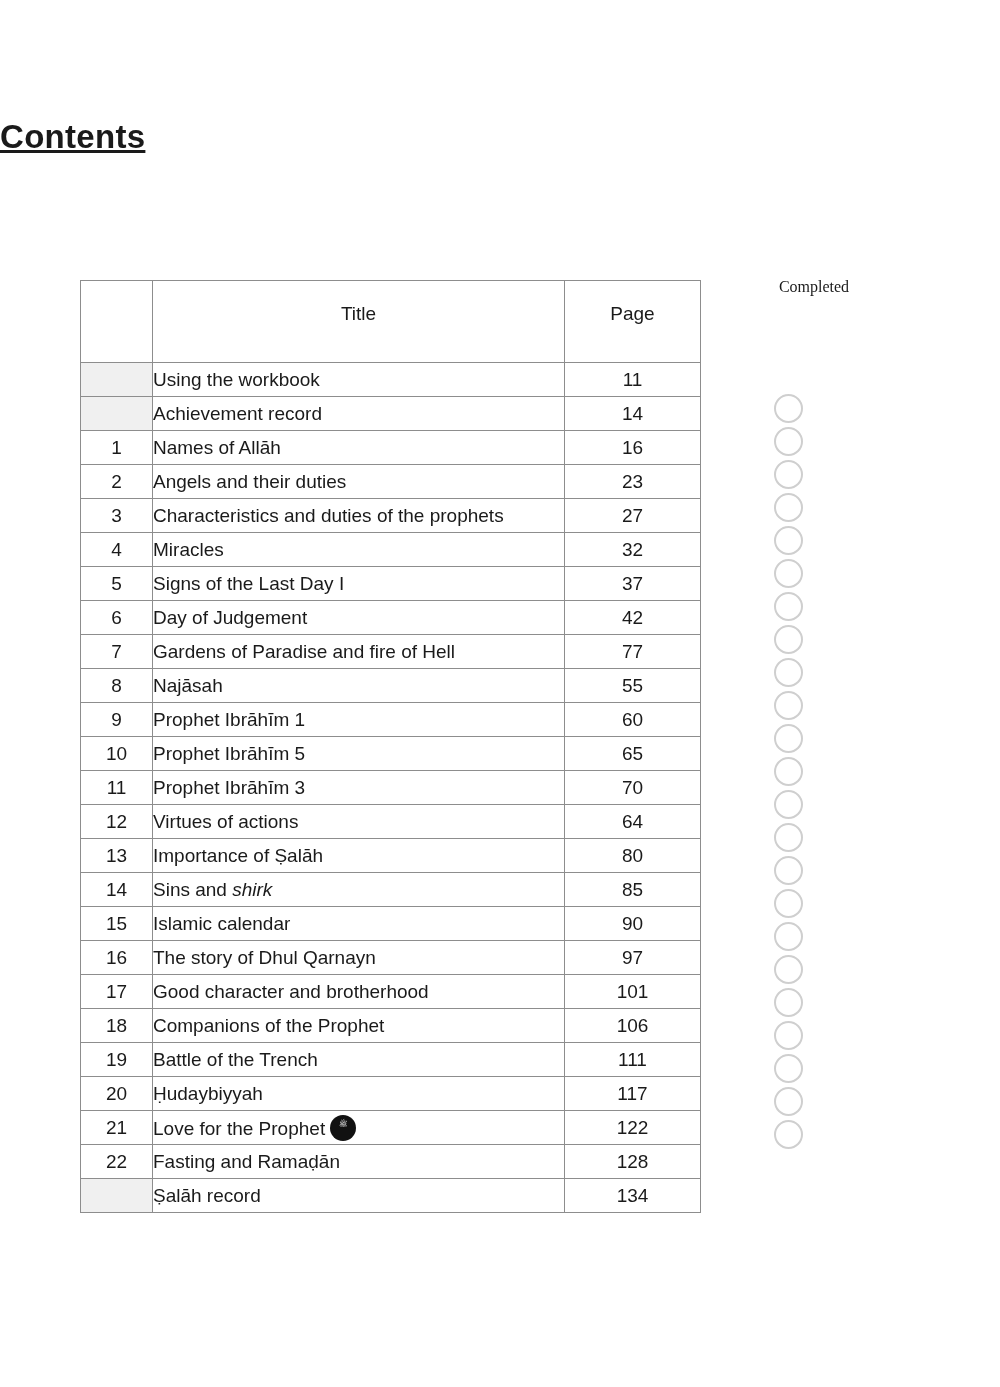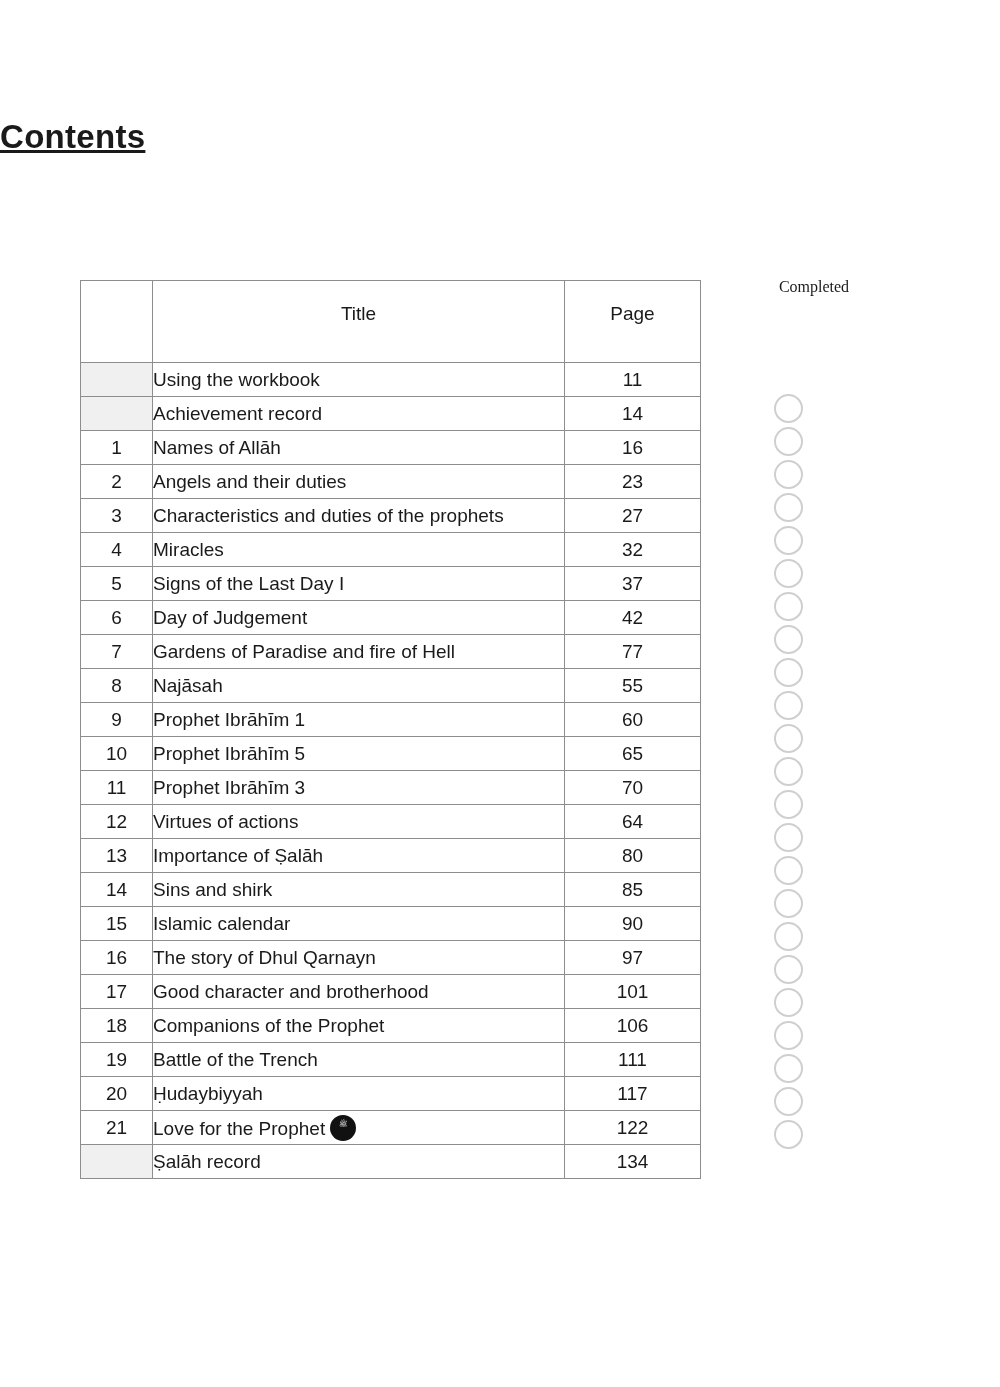--- a/index.html
+++ b/index.html
@@ -80,21 +80,21 @@
   }
   td.title {
     padding-left: 10px;
     text-align: left;
     font-size: 19.5px;
   }
   td.page {
     text-align: center;
     font-size: 19.5px;
   }
-  .it { }
+  .it { font-style: italic; }
 
   
   .completed-head {
     position: absolute;
     top: 0px;
     left: 628px;
     width: 212px;
     text-align: center;
     font-size: 16px;
     line-height: 29px;
@@ -266,20 +266,25 @@
             <td class="num">20</td>
             <td class="title">Ḥudaybiyyah</td>
             <td class="page">117</td>
           </tr>
           <tr class="row">
             <td class="num">21</td>
             <td class="title">Love for the Prophet<span class="pbuh">ﷺ</span></td>
             <td class="page">122</td>
           </tr>
           <tr class="row">
+            <td class="num">22</td>
+            <td class="title">Fasting and Ramaḍān</td>
+            <td class="page">128</td>
+          </tr>
+          <tr class="row">
             <td class="num shaded"></td>
             <td class="title">Ṣalāh record</td>
             <td class="page">134</td>
           </tr>
         </tbody>
     </table>
 
     <div class="completed-head">
       <div>Completed</div>
     </div>

